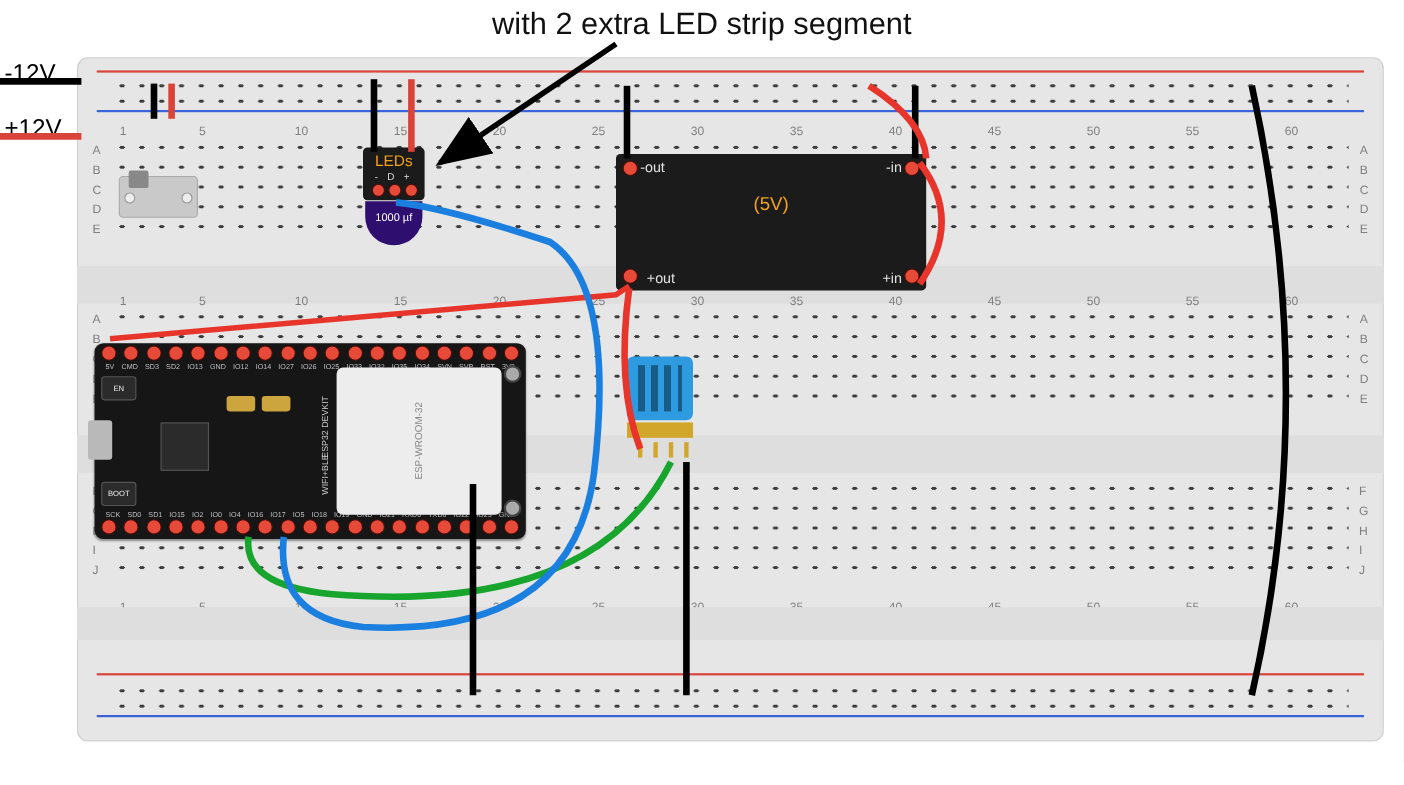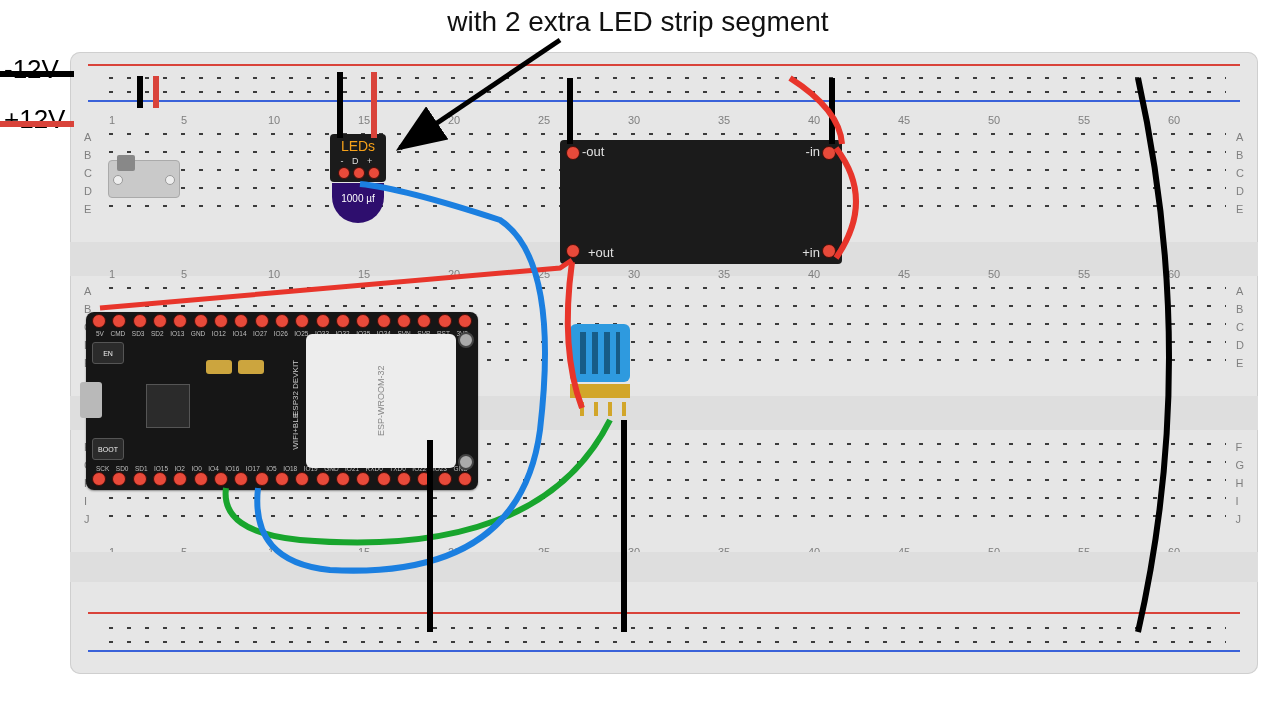--- a/index.html
+++ b/index.html
@@ -62,21 +62,21 @@
     background-image: radial-gradient(#3c3c3c 2.6px, transparent 2.7px);
     background-size: 18px 8px;
     background-position: 0 50%;
     background-repeat: repeat-x;
   }
   .row-letters { position: absolute; font-size: 11px; color: #7f7f7f; }
   .col-num { position: absolute; font-size: 11px; color: #7f7f7f; transform: translateX(-50%); }
   
   .v-label {
     position: absolute;
-    font-size: 26px;
+    font-size: 22px;
     color: #000;
   }
   
   .esp32 {
     position: absolute;
     left: 86px;
     top: 312px;
     width: 392px;
     height: 178px;
     background: #161616;
@@ -332,20 +332,21 @@
     <div style="padding-top:4px;">LEDs</div>
     <div class="sub">-  D  +</div>
     <div class="pad" style="left:8px"></div>
     <div class="pad" style="left:23px"></div>
     <div class="pad" style="left:38px"></div>
   </div>
 
   <div class="cap1000">1000 µf</div>
 
   <div class="converter">
+    <div>(5V)</div>
     <div class="conv-pin" style="left:6px; top:6px"></div>
     <div class="conv-pin" style="right:6px; top:6px"></div>
     <div class="conv-pin" style="left:6px; bottom:6px"></div>
     <div class="conv-pin" style="right:6px; bottom:6px"></div>
     <div class="conv-pintext" style="left:22px; top:4px">-out</div>
     <div class="conv-pintext" style="right:22px; top:4px">-in</div>
     <div class="conv-pintext" style="left:28px; bottom:4px">+out</div>
     <div class="conv-pintext" style="right:22px; bottom:4px">+in</div>
   </div>
 

